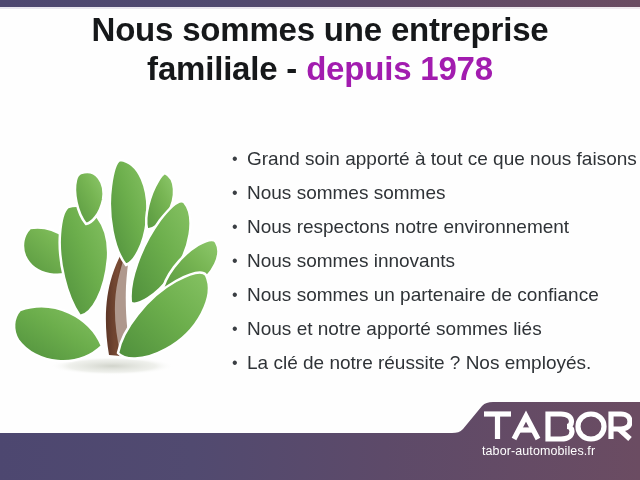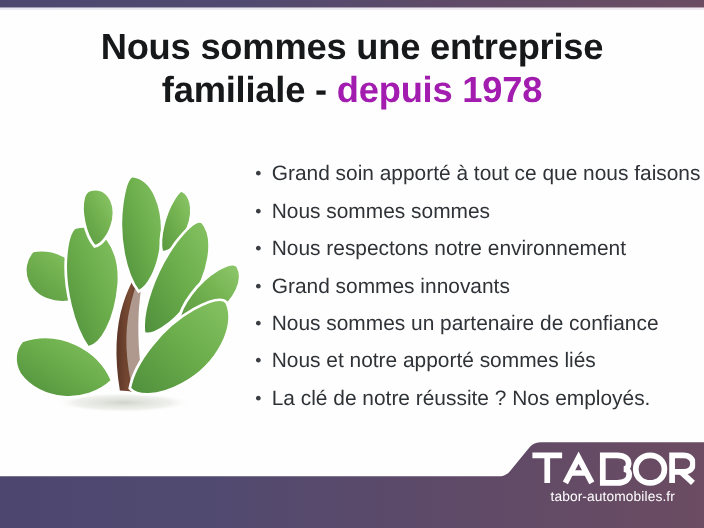--- a/index.html
+++ b/index.html
@@ -28,21 +28,21 @@
   #top-strip-hairline {
     position: absolute;
     left: 0; top: 7px;
     width: 640px; height: 2px;
     background: linear-gradient(90deg, #e8e6ef 0%, #efe9ee 100%);
   }
 
   
   #title-block {
     position: absolute;
-    left: 0; top: 24px;
+    left: 0; top: 11px;
     width: 640px;
     text-align: center;
     line-height: 1.18;
   }
   .title-line {
     font-size: 33px;
     font-weight: bold;
     color: #16181a;
     letter-spacing: -0.2px;
     white-space: nowrap;
@@ -104,21 +104,21 @@
   #brand-logo {
     height: 32px;
     line-height: 32px;
   }
   #brand-logo svg { display: block; }
   #brand-tagline {
     margin-top: 2px;
     font-size: 12.5px;
     color: #ffffff;
     letter-spacing: 0.1px;
-    text-align: center;
+    text-align: left;
     white-space: nowrap;
   }
 </style>
 </head>
 <body>
 
 <div id="slide">
 
   <div id="top-strip"></div>
   <div id="top-strip-hairline"></div>
@@ -136,21 +136,21 @@
     <div class="bullet-row">
       <span class="bullet-dot">•</span>
       <span class="bullet-text">Nous sommes sommes</span>
     </div>
     <div class="bullet-row">
       <span class="bullet-dot">•</span>
       <span class="bullet-text">Nous respectons notre environnement</span>
     </div>
     <div class="bullet-row">
       <span class="bullet-dot">•</span>
-      <span class="bullet-text">Grand sommes innovants</span>
+      <span class="bullet-text">Nous sommes innovants</span>
     </div>
     <div class="bullet-row">
       <span class="bullet-dot">•</span>
       <span class="bullet-text">Nous sommes un partenaire de confiance</span>
     </div>
     <div class="bullet-row">
       <span class="bullet-dot">•</span>
       <span class="bullet-text">Nous et notre apporté sommes liés</span>
     </div>
     <div class="bullet-row">

